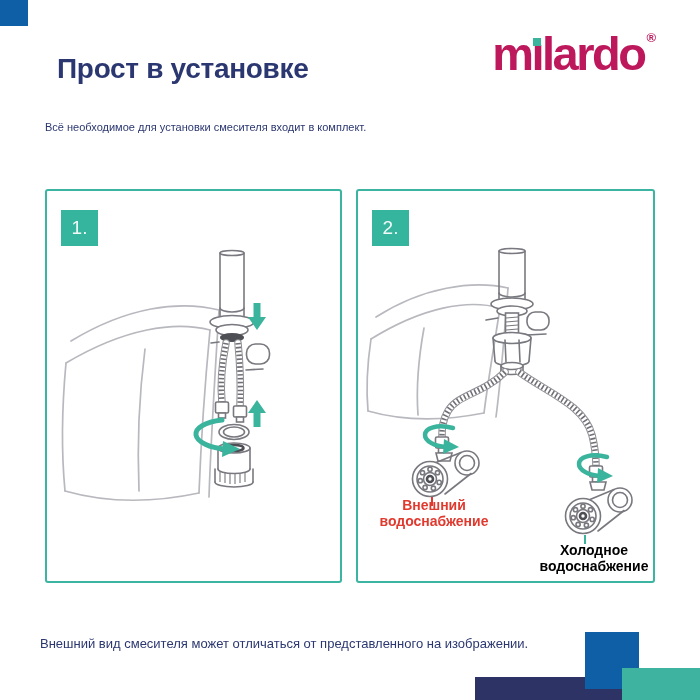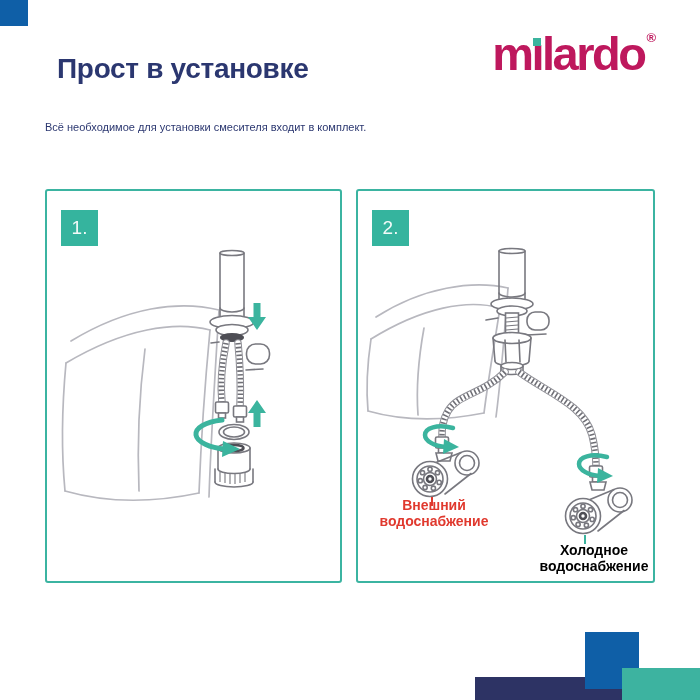--- a/index.html
+++ b/index.html
@@ -261,17 +261,18 @@
     <line class="ptr-teal" x1="227" y1="344" x2="227" y2="353"></line>
   </svg>
   <div class="water-label hot-label">Внешний
 водоснабжение</div>
   <div class="water-label cold-label">Холодное
 водоснабжение</div>
 </div>
 
 <p class="footer-note">
   <br>
+  <span>Внешний вид смесителя может отличаться от представленного на изображении.</span>
 </p>
 
 <div class="corner-sq-navy"></div>
 <div class="corner-sq-blue"></div>
 <div class="corner-sq-teal"></div>
 
 </body></html>

